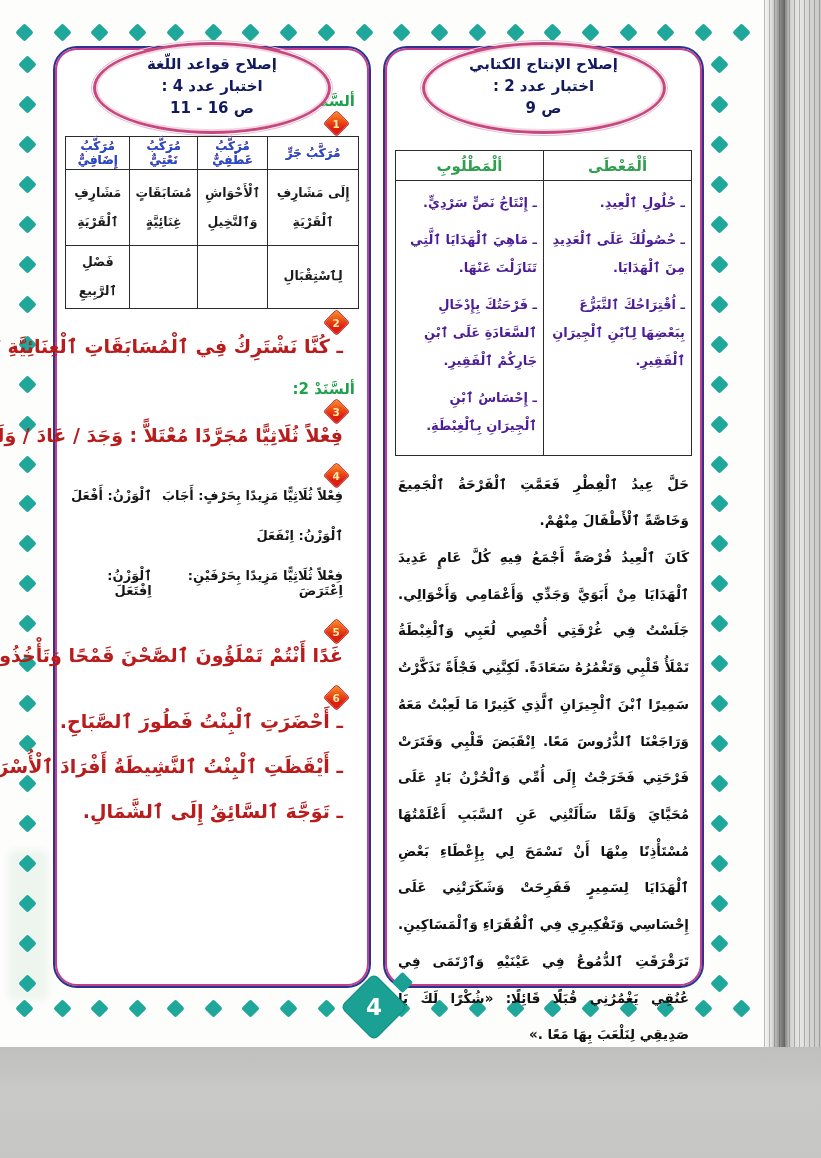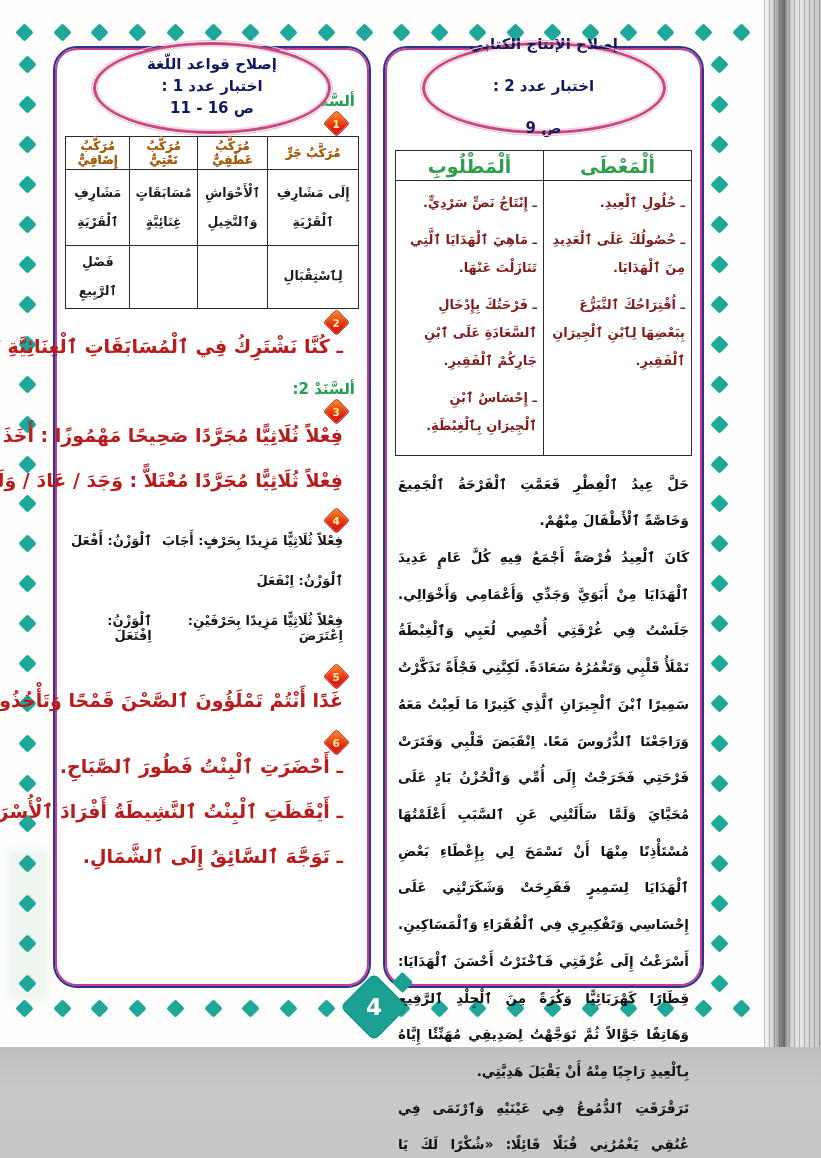--- a/index.html
+++ b/index.html
@@ -61,56 +61,56 @@
   .oval {
     position:absolute; left:50%; top:-6px; transform:translateX(-50%);
     background:#fff; border:3.5px solid #c6487f; border-radius:50%;
     outline:1.5px solid #eab9cf; outline-offset:1px;
     box-shadow: inset 0 0 0 2px #f3d6e4;
     display:flex; flex-direction:column; align-items:center; justify-content:center;
     color:#121a5e; font-weight:bold; text-align:center; z-index:3;
     line-height:1.45; padding:4px 10px 6px;
   }
   #left-frame .oval  { width:238px; height:92px; font-size:15px; }
-  #right-frame .oval { width:244px; height:92px; font-size:15px;gap:20px; }
+  #right-frame .oval { width:244px; height:92px; font-size:15px; }
 
   .frame .content { position:absolute; inset:0; padding:44px 10px 6px; }
   #right-frame .content { padding-top:102px; }
 
   
   .sanad { color:#1fa04c; font-weight:bold; font-size:15px; text-align:right; padding-right:4px; }
   .marker-row { display:flex; justify-content:flex-start; padding-right:14px; margin:5px 0 4px; }
   .marker {
     width:17px; height:17px; transform:rotate(45deg); border-radius:2px;
     background:linear-gradient(135deg,#ff9021,#dd1f12 70%);
     display:flex; align-items:center; justify-content:center;
     box-shadow:0 0 0 1px #b8150a;
   }
   .marker b { transform:rotate(-45deg); color:#ffec9e; font-size:10.5px; font-weight:bold; }
 
   
   .g-table { width:100%; border-collapse:collapse; table-layout:fixed; margin:4px 0 2px; }
   .g-table th, .g-table td { border:1.6px solid #2b2b2b; padding:2px 3px; }
-  .g-table th { color:#a16207; font-size:12px; font-weight:bold; height:27px; text-shadow:0 0 .4px #c43; }
+  .g-table th { color:#1d4ed8; font-size:12px; font-weight:bold; height:27px; text-shadow:0 0 .4px #c43; }
   .g-table td { font-size:12.5px; font-weight:bold; text-align:center; color:#1b1b1b; line-height:2.3; }
   .g-table tr.r1 td { height:76px; }
   .g-table tr.r2 td { height:40px; }
 
   .line { font-size:19px; font-weight:bold; color:#b91c1c; text-align:right; padding-right:16px;
           margin-bottom:23px; white-space:nowrap; }
   .line.tight { margin-bottom:21px; }
   .wazn-row { display:flex; justify-content:space-between; align-items:baseline;
               font-size:13px; font-weight:bold; color:#161616; padding:0 16px 0 6px; margin-bottom:25px; }
 
   
   .rt-table { width:100%; border-collapse:collapse; table-layout:fixed; }
   .rt-table th, .rt-table td { border:1.7px solid #2b2b2b; }
-  .rt-table th { color:#2f9e4e; font-size:19px; font-weight:bold; height:30px; }
+  .rt-table th { color:#2f9e4e; font-size:15px; font-weight:bold; height:30px; }
   .rt-table td { vertical-align:top; padding:8px 6px 6px; height:188px; }
-  .rt-item { font-size:13px; font-weight:bold; color:#7f1d1d; text-align:right; line-height:2.15; margin-bottom:9px; }
+  .rt-item { font-size:13px; font-weight:bold; color:#4c1d95; text-align:right; line-height:2.15; margin-bottom:9px; }
 
   .essay { margin-top:10px; padding:0 3px; }
   .essay p {
     font-size:13.5px; font-weight:bold; color:#111; line-height:2.72;
     text-align:justify; text-justify:inter-word; direction:rtl;
   }
 
   
   .ghost { position:absolute; filter:blur(3px); pointer-events:none; }
   .g1 { left:288px; top:698px; width:46px; height:60px; background:rgba(235,160,190,.18); border-radius:50%; }
@@ -227,21 +227,21 @@
     </div>
 
   <div class="page-diamond">
     <span>4</span>
   </div>
   <div class="page-diamond-mini"></div>
 
   <div class="frame" id="left-frame">
     <div class="oval">
       <span>إصلاح قواعد اللّغة</span>
-      <span>اختبار عدد 1 :</span>
+      <span>اختبار عدد 4 :</span>
       <span>ص 16 - 11</span>
     </div>
     <div class="content">
       <div class="sanad">ألسَّنَدْ 1:</div>
 
       <div class="marker-row">
           <span class="marker">
             <b>1</b>
           </span>
         </div>
@@ -282,21 +282,20 @@
         </div>
       <div class="line">ـ كُنَّا نَشْتَرِكُ فِي ٱلْمُسَابَقَاتِ ٱلْغِنَائِيَّةِ نَشُقُّ طَرِيقًا.</div>
 
       <div class="sanad">ألسَّنَدْ 2:</div>
 
       <div class="marker-row">
           <span class="marker">
             <b>3</b>
           </span>
         </div>
-      <div class="line">فِعْلاً ثُلَاثِيًّا مُجَرَّدًا صَحِيحًا مَهْمُوزًا : أَخَذَ</div>
       <div class="line tight">فِعْلاً ثُلَاثِيًّا مُجَرَّدًا مُعْتَلاًّ :  وَجَدَ / عَادَ / وَلَجَ / قَالَ</div>
 
       <div class="marker-row">
           <span class="marker">
             <b>4</b>
           </span>
         </div>
       <div class="wazn-row">
         <span>فِعْلاً ثُلَاثِيًّا مَزِيدًا بِحَرْفٍ: أَجَابَ</span>
         <span>ٱلْوَزْنُ: أَفْعَلَ</span>
@@ -352,19 +351,18 @@
             <div class="rt-item">ـ فَرْحَتُكَ بِإِدْخَالِ ٱلسَّعَادَةِ عَلَى ٱبْنِ جَارِكُمْ ٱلْفَقِيرِ.</div>
             <div class="rt-item">ـ إِحْسَاسُ ٱبْنِ ٱلْجِيرَانِ بِٱلْغِبْطَةِ.</div>
           </td>
         </tr>
       </tbody>
         </table>
 
       <div class="essay">
         <p>حَلَّ عِيدُ ٱلْفِطْرِ فَعَمَّتِ ٱلْفَرْحَةُ ٱلْجَمِيعَ وَخَاصَّةً ٱلْأَطْفَالَ مِنْهُمْ.</p>
         <p>كَانَ ٱلْعِيدُ فُرْصَةً أَجْمَعُ فِيهِ كُلَّ عَامٍ عَدِيدَ ٱلْهَدَايَا مِنْ أَبَوَيَّ وَجَدِّي وَأَعْمَامِي وَأَخْوَالِي. جَلَسْتُ فِي غُرْفَتِي أُحْصِي لُعَبِي وَٱلْغِبْطَةُ تَمْلَأُ قَلْبِي وَتَغْمُرُهُ سَعَادَةً. لَكِنَّنِي فَجْأَةً تَذَكَّرْتُ سَمِيرًا ٱبْنَ ٱلْجِيرَانِ ٱلَّذِي كَثِيرًا مَا لَعِبْتُ مَعَهُ وَرَاجَعْنَا ٱلدُّرُوسَ مَعًا. اِنْقَبَضَ قَلْبِي وَفَتَرَتْ فَرْحَتِي فَخَرَجْتُ إِلَى أُمِّي وَٱلْحُزْنُ بَادٍ عَلَى مُحَيَّايَ وَلَمَّا سَأَلَتْنِي عَنِ ٱلسَّبَبِ أَعْلَمْتُهَا مُسْتَأْذِنًا مِنْهَا أَنْ تَسْمَحَ لِي بِإِعْطَاءِ بَعْضِ ٱلْهَدَايَا لِسَمِيرٍ فَفَرِحَتْ وَشَكَرَتْنِي عَلَى إِحْسَاسِي وَتَفْكِيرِي فِي ٱلْفُقَرَاءِ وَٱلْمَسَاكِينِ.</p>
-        <p>أَسْرَعْتُ إِلَى غُرْفَتِي فَٱخْتَرْتُ أَحْسَنَ ٱلْهَدَايَا: قِطَارًا كَهْرَبَائِيًّا وَكُرَةً مِنَ ٱلْجِلْدِ ٱلرَّفِيعِ وَهَاتِفًا جَوَّالاً ثُمَّ تَوَجَّهْتُ لِصَدِيقِي مُهَنِّئًا إِيَّاهُ بِٱلْعِيدِ رَاجِيًا مِنْهُ أَنْ يَقْبَلَ هَدِيَّتِي.</p>
         <p>تَرَقْرَقَتِ ٱلدُّمُوعُ فِي عَيْنَيْهِ وَٱرْتَمَى فِي عُنُقِي يَغْمُرُنِي قُبَلًا قَائِلًا: «شُكْرًا لَكَ يَا صَدِيقِي لِنَلْعَبَ بِهَا مَعًا .»</p>
 
       </div>
     </div>
   </div>
 </div>
 
 </body></html>

